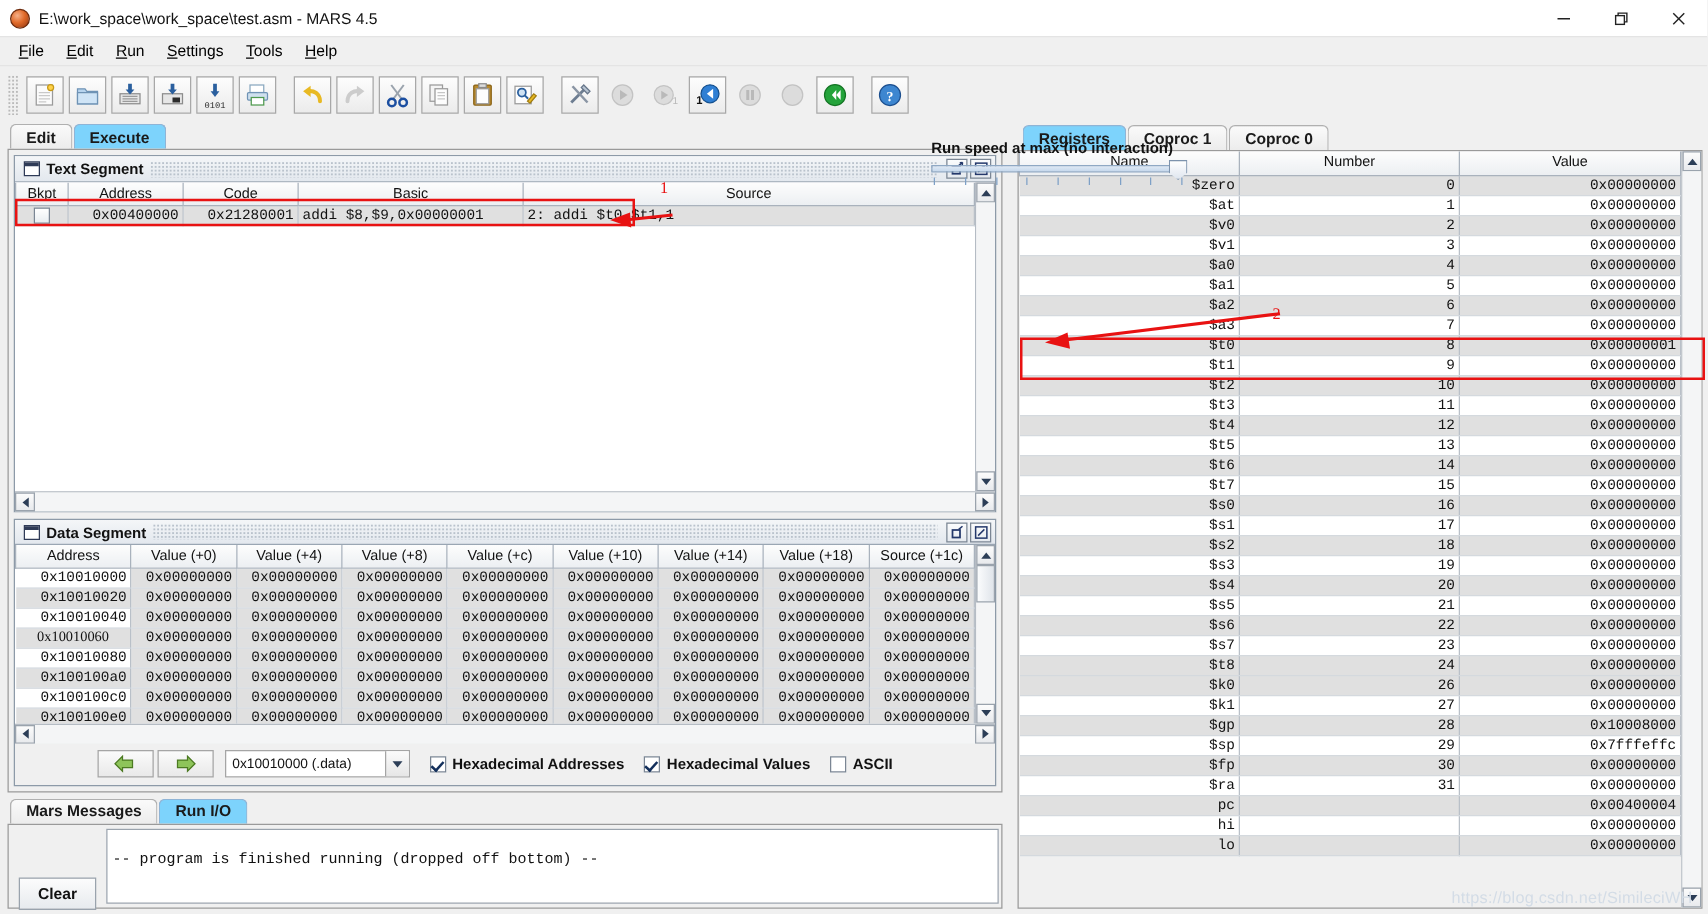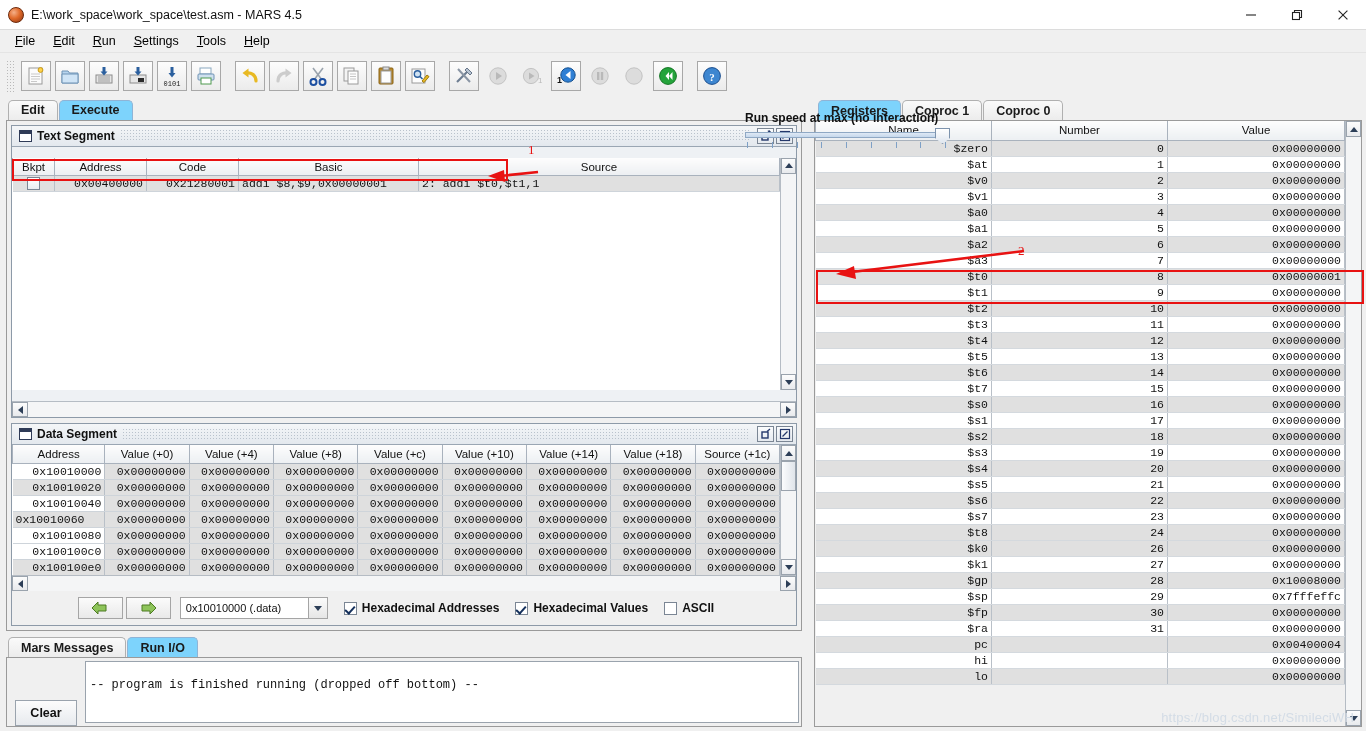--- a/index.html
+++ b/index.html
@@ -516,21 +516,21 @@
 
     <div class="left-pane">
 
       <div class="tabrow">
         <div class="tab">Edit</div>
         <div class="tab active">Execute</div>
       </div>
 
       <div class="panel-body" style="margin:0 4px 0 6px; padding:4px;">
 
-        <div class="frame" style="height:294px;gap:11px;">
+        <div class="frame" style="height:294px;">
           <div class="frame-title">
             <div class="frame-icon"></div>
             <div class="frame-title-text">Text Segment</div>
             <div class="frame-dots"></div>
             <div class="frame-btn">
               <svg width="12" height="12" viewBox="0 0 12 12">
                   <rect x="2" y="4" width="6" height="6" fill="none" stroke="#24386b" stroke-width="1.4"></rect>
                   <path d="M7 3.5L10 1" stroke="#24386b" stroke-width="1.2"></path>
                   <path d="M10 1l-.2 2.2M10 1l-2.2.2" stroke="#24386b" stroke-width="1.2"></path>
                 </svg>
@@ -673,32 +673,43 @@
                       <td style="text-align: right; background: rgb(224, 224, 224);">0x00000000</td>
                       <td style="text-align: right; background: rgb(224, 224, 224);">0x00000000</td>
                       <td style="text-align: right; background: rgb(224, 224, 224);">0x00000000</td>
                       <td style="text-align: right; background: rgb(224, 224, 224);">0x00000000</td>
                       <td style="text-align: right; background: rgb(224, 224, 224);">0x00000000</td>
                       <td style="text-align: right; background: rgb(224, 224, 224);">0x00000000</td>
                       <td style="text-align: right; background: rgb(224, 224, 224);">0x00000000</td>
                       <td style="text-align: right; background: rgb(224, 224, 224);">0x00000000</td>
                     </tr>
                     <tr class="alt">
-                      <td style="text-align: left;">0x10010060</td>
+                      <td style="text-align: center; font-family: Liberation Serif, serif;">0x10010060</td>
                       <td style="text-align: right; background: rgb(224, 224, 224);">0x00000000</td>
                       <td style="text-align: right; background: rgb(224, 224, 224);">0x00000000</td>
                       <td style="text-align: right; background: rgb(224, 224, 224);">0x00000000</td>
                       <td style="text-align: right; background: rgb(224, 224, 224);">0x00000000</td>
                       <td style="text-align: right; background: rgb(224, 224, 224);">0x00000000</td>
                       <td style="text-align: right; background: rgb(224, 224, 224);">0x00000000</td>
                       <td style="text-align: right; background: rgb(224, 224, 224);">0x00000000</td>
                       <td style="text-align: right; background: rgb(224, 224, 224);">0x00000000</td>
                     </tr>
                     <tr class="norm">
                       <td style="text-align: right;">0x10010080</td>
+                      <td style="text-align: right; background: rgb(224, 224, 224);">0x00000000</td>
+                      <td style="text-align: right; background: rgb(224, 224, 224);">0x00000000</td>
+                      <td style="text-align: right; background: rgb(224, 224, 224);">0x00000000</td>
+                      <td style="text-align: right; background: rgb(224, 224, 224);">0x00000000</td>
+                      <td style="text-align: right; background: rgb(224, 224, 224);">0x00000000</td>
+                      <td style="text-align: right; background: rgb(224, 224, 224);">0x00000000</td>
+                      <td style="text-align: right; background: rgb(224, 224, 224);">0x00000000</td>
+                      <td style="text-align: right; background: rgb(224, 224, 224);">0x00000000</td>
+                    </tr>
+                    <tr class="alt">
+                      <td style="text-align: right;">0x100100a0</td>
                       <td style="text-align: right; background: rgb(224, 224, 224);">0x00000000</td>
                       <td style="text-align: right; background: rgb(224, 224, 224);">0x00000000</td>
                       <td style="text-align: right; background: rgb(224, 224, 224);">0x00000000</td>
                       <td style="text-align: right; background: rgb(224, 224, 224);">0x00000000</td>
                       <td style="text-align: right; background: rgb(224, 224, 224);">0x00000000</td>
                       <td style="text-align: right; background: rgb(224, 224, 224);">0x00000000</td>
                       <td style="text-align: right; background: rgb(224, 224, 224);">0x00000000</td>
                       <td style="text-align: right; background: rgb(224, 224, 224);">0x00000000</td>
                     </tr>
                     <tr class="norm">

